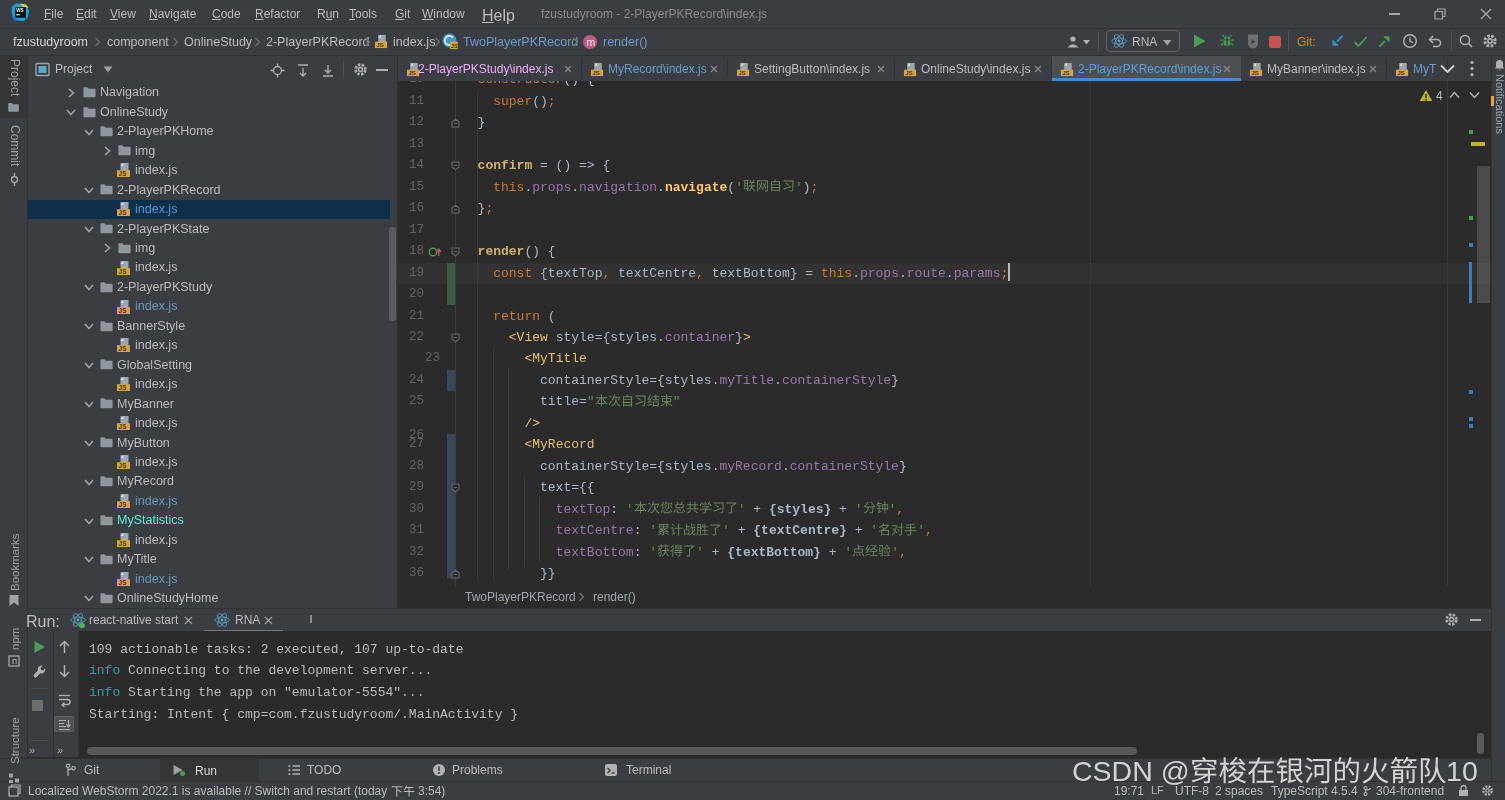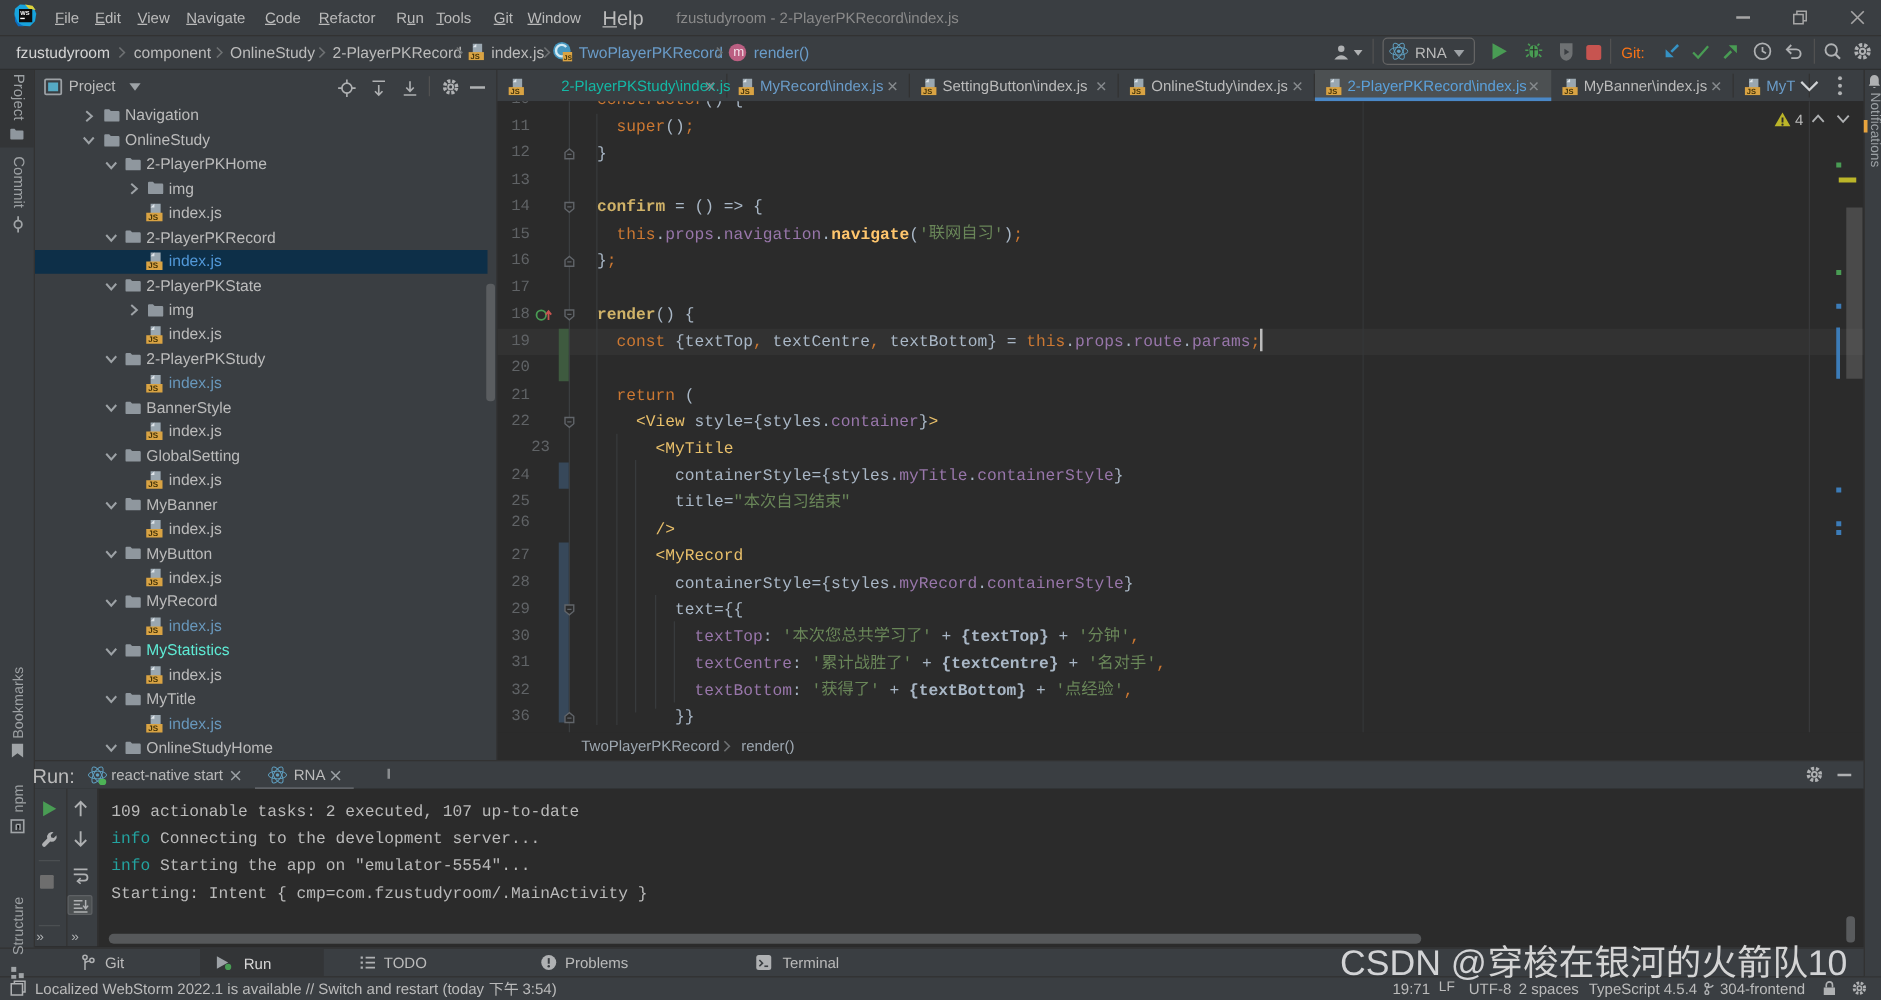--- a/index.html
+++ b/index.html
@@ -380,21 +380,21 @@
 <svg class="abs" style="left:99px;top:590.8px" width="15" height="15">
       <use href="#folder"></use>
     </svg>
 <div class="abs" style="left:117px;top:591.1px;font-size:12.5px;color:#bbbbbb">OnlineStudyHome</div>
 <div class="abs" style="left:389px;top:227px;width:7px;height:94px;background:rgba(166,166,166,0.3);border-radius:3px"></div>
 <div class="abs" style="left:398px;top:56px;width:1093px;height:25px;background:#3a3e42"></div>
 <div class="abs" style="left:581px;top:59px;width:1px;height:19px;background:#323232"></div>
 <svg class="abs" style="left:406px;top:61.5px" width="15" height="15">
       <use href="#jsf"></use>
     </svg>
-<div class="abs" style="left:449px;top:61.5px;font-size:12px;color:#14b8a6;white-space:nowrap;overflow:hidden;max-width:148px">2-PlayerPKStudy\index.js</div>
+<div class="abs" style="left:418px;top:61.5px;font-size:12px;color:#f0abfc;white-space:nowrap;overflow:hidden;max-width:148px">2-PlayerPKStudy\index.js</div>
 <svg class="abs" style="left:564px;top:65px" width="8" height="8">
       <path d="M1 1 L7 7 M7 1 L1 7" stroke="#868a8d" stroke-width="1.2"></path>
     </svg>
 <div class="abs" style="left:727px;top:59px;width:1px;height:19px;background:#323232"></div>
 <svg class="abs" style="left:590px;top:61.5px" width="15" height="15">
       <use href="#jsf"></use>
     </svg>
 <div class="abs" style="left:608px;top:61.5px;font-size:12px;color:#6a9cc9;white-space:nowrap;overflow:hidden;max-width:110px">MyRecord\index.js</div>
 <svg class="abs" style="left:710px;top:65px" width="8" height="8">
       <path d="M1 1 L7 7 M7 1 L1 7" stroke="#868a8d" stroke-width="1.2"></path>
@@ -493,37 +493,37 @@
 <div class="cl" style="left:64px;top:310.4px"><span class="d">          title=</span><span class="s">"</span><svg width="78.0" height="13" viewBox="0 0 78.0 13" style="vertical-align:-1.6px;fill:#6a8759">
           <path transform="translate(0.00,11.44) scale(0.013000,-0.013000)" d="M460 839V629H65V553H367C294 383 170 221 37 140C55 125 80 98 92 79C237 178 366 357 444 553H460V183H226V107H460V-80H539V107H772V183H539V553H553C629 357 758 177 906 81C920 102 946 131 965 146C826 226 700 384 628 553H937V629H539V839Z"></path>
           <path transform="translate(13.00,11.44) scale(0.013000,-0.013000)" d="M57 717C125 679 210 619 250 578L298 639C256 680 170 735 102 771ZM42 73 111 21C173 111 249 227 308 329L250 379C185 270 100 146 42 73ZM454 840C422 680 366 524 289 426C309 417 346 396 361 384C401 441 437 514 468 596H837C818 527 787 451 763 403C781 395 811 380 827 371C862 440 906 546 932 644L877 674L862 670H493C509 720 523 772 534 825ZM569 547V485C569 342 547 124 240 -26C259 -39 285 -66 297 -84C494 15 581 143 620 265C676 105 766 -12 911 -73C921 -53 944 -22 961 -7C787 56 692 210 647 411C648 437 649 461 649 484V547Z"></path>
           <path transform="translate(26.00,11.44) scale(0.013000,-0.013000)" d="M239 411H774V264H239ZM239 482V631H774V482ZM239 194H774V46H239ZM455 842C447 802 431 747 416 703H163V-81H239V-25H774V-76H853V703H492C509 741 526 787 542 830Z"></path>
           <path transform="translate(39.00,11.44) scale(0.013000,-0.013000)" d="M231 563C321 501 439 410 496 354L549 411C489 466 370 553 282 612ZM103 134 130 59C284 112 511 190 717 263L703 333C485 258 247 178 103 134ZM119 767V696H812C806 232 797 50 765 15C755 2 744 -2 725 -1C698 -1 636 -1 566 4C580 -16 589 -47 590 -68C648 -72 713 -73 752 -69C789 -66 813 -55 836 -22C874 29 882 198 888 724C888 735 888 767 888 767Z"></path>
           <path transform="translate(52.00,11.44) scale(0.013000,-0.013000)" d="M35 53 48 -24C147 -2 280 26 406 55L400 124C266 97 128 68 35 53ZM56 427C71 434 96 439 223 454C178 391 136 341 117 322C84 286 61 262 38 257C47 237 59 200 63 184C87 197 123 205 402 256C400 272 397 302 398 322L175 286C256 373 335 479 403 587L334 629C315 593 293 557 270 522L137 511C196 594 254 700 299 802L222 834C182 717 110 593 87 561C66 529 48 506 30 502C39 481 52 443 56 427ZM639 841V706H408V634H639V478H433V406H926V478H716V634H943V706H716V841ZM459 304V-79H532V-36H826V-75H901V304ZM532 32V236H826V32Z"></path>
           <path transform="translate(65.00,11.44) scale(0.013000,-0.013000)" d="M145 554V266H420C327 160 178 64 40 16C57 1 80 -28 92 -46C222 5 361 100 460 209V-80H537V214C636 102 778 5 912 -48C924 -28 948 2 966 17C825 64 673 160 580 266H859V554H537V663H927V734H537V839H460V734H76V663H460V554ZM217 487H460V333H217ZM537 487H782V333H537Z"></path>
         </svg><span class="s">"</span></div>
 <div class="ln" style="left:0px;top:313.4px">25</div>
 <div class="cl" style="left:64px;top:331.8px"><span class="d">        </span><span class="t">/&gt;</span></div>
-<div class="ln" style="left:0px;top:330px">26</div>
+<div class="ln" style="left:0px;top:347px">26</div>
 <div class="cl" style="left:64px;top:353.3px"><span class="d">        </span><span class="t">&lt;MyRecord</span></div>
 <div class="ln" style="left:0px;top:356.3px">27</div>
 <div class="cl" style="left:64px;top:374.8px"><span class="d">          containerStyle={styles.</span><span class="f">myRecord</span><span class="d">.</span><span class="f">containerStyle</span><span class="d">}</span></div>
 <div class="ln" style="left:0px;top:377.8px">28</div>
 <div class="cl" style="left:64px;top:396.3px"><span class="d">          text={{</span></div>
 <div class="ln" style="left:0px;top:399.3px">29</div>
 <div class="cl" style="left:64px;top:417.7px"><span class="d">            </span><span class="f">textTop</span><span class="d">: </span><span class="s">'</span><svg width="104.0" height="13" viewBox="0 0 104.0 13" style="vertical-align:-1.6px;fill:#6a8759">
           <path transform="translate(0.00,11.44) scale(0.013000,-0.013000)" d="M460 839V629H65V553H367C294 383 170 221 37 140C55 125 80 98 92 79C237 178 366 357 444 553H460V183H226V107H460V-80H539V107H772V183H539V553H553C629 357 758 177 906 81C920 102 946 131 965 146C826 226 700 384 628 553H937V629H539V839Z"></path>
           <path transform="translate(13.00,11.44) scale(0.013000,-0.013000)" d="M57 717C125 679 210 619 250 578L298 639C256 680 170 735 102 771ZM42 73 111 21C173 111 249 227 308 329L250 379C185 270 100 146 42 73ZM454 840C422 680 366 524 289 426C309 417 346 396 361 384C401 441 437 514 468 596H837C818 527 787 451 763 403C781 395 811 380 827 371C862 440 906 546 932 644L877 674L862 670H493C509 720 523 772 534 825ZM569 547V485C569 342 547 124 240 -26C259 -39 285 -66 297 -84C494 15 581 143 620 265C676 105 766 -12 911 -73C921 -53 944 -22 961 -7C787 56 692 210 647 411C648 437 649 461 649 484V547Z"></path>
           <path transform="translate(26.00,11.44) scale(0.013000,-0.013000)" d="M467 564C440 493 393 424 340 377C357 367 385 346 397 334C450 385 503 465 536 545ZM617 646V352C617 342 613 339 601 338C588 337 547 337 499 338C509 320 520 292 524 273C586 273 628 273 654 284C682 295 689 314 689 351V646ZM744 537C793 475 845 389 867 333L932 367C908 422 856 504 804 566ZM262 215V41C262 -40 293 -61 413 -61C438 -61 627 -61 653 -61C752 -61 776 -31 786 97C766 101 734 112 717 125C712 22 703 8 648 8C606 8 447 8 416 8C349 8 337 13 337 43V215ZM414 260C469 207 530 131 556 82L618 120C591 169 527 242 472 292ZM768 202C814 130 859 34 874 -27L945 1C929 63 881 156 835 228ZM150 210C127 144 88 52 48 -6L118 -40C155 22 191 116 216 182ZM468 839C435 744 376 652 308 593C324 582 352 558 364 546C401 582 438 629 470 681H847C832 644 814 608 799 582L863 569C888 610 919 677 945 735L893 748L881 746H505C518 771 529 796 538 822ZM275 843C218 731 128 621 35 550C50 536 75 506 84 492C116 519 149 552 181 587V268H254V678C287 723 317 772 342 820Z"></path>
           <path transform="translate(39.00,11.44) scale(0.013000,-0.013000)" d="M759 214C816 145 875 52 897 -10L958 28C936 91 875 180 816 247ZM412 269C478 224 554 153 591 104L647 152C609 199 532 267 465 311ZM281 241V34C281 -47 312 -69 431 -69C455 -69 630 -69 656 -69C748 -69 773 -41 784 74C762 78 730 90 713 101C707 13 700 -1 650 -1C611 -1 464 -1 435 -1C371 -1 360 5 360 35V241ZM137 225C119 148 84 60 43 9L112 -24C157 36 190 130 208 212ZM265 567H737V391H265ZM186 638V319H820V638H657C692 689 729 751 761 808L684 839C658 779 614 696 575 638H370L429 668C411 715 365 784 321 836L257 806C299 755 341 685 358 638Z"></path>
           <path transform="translate(52.00,11.44) scale(0.013000,-0.013000)" d="M587 150C682 80 804 -20 864 -80L935 -34C870 27 745 122 653 189ZM329 187C273 112 160 25 62 -28C79 -41 106 -65 121 -81C222 -23 335 70 407 157ZM89 628V556H280V318H48V245H956V318H720V556H920V628H720V831H643V628H357V831H280V628ZM357 318V556H643V318Z"></path>
           <path transform="translate(65.00,11.44) scale(0.013000,-0.013000)" d="M460 347V275H60V204H460V14C460 -1 455 -5 435 -7C414 -8 347 -8 269 -6C282 -26 296 -57 302 -78C393 -78 450 -77 487 -65C524 -55 536 -33 536 13V204H945V275H536V315C627 354 719 411 784 469L735 506L719 502H228V436H635C583 402 519 368 460 347ZM424 824C454 778 486 716 500 674H280L318 693C301 732 259 788 221 830L159 802C191 764 227 712 246 674H80V475H152V606H853V475H928V674H763C796 714 831 763 861 808L785 834C762 785 720 721 683 674H520L572 694C559 737 524 801 490 849Z"></path>
           <path transform="translate(78.00,11.44) scale(0.013000,-0.013000)" d="M231 563C321 501 439 410 496 354L549 411C489 466 370 553 282 612ZM103 134 130 59C284 112 511 190 717 263L703 333C485 258 247 178 103 134ZM119 767V696H812C806 232 797 50 765 15C755 2 744 -2 725 -1C698 -1 636 -1 566 4C580 -16 589 -47 590 -68C648 -72 713 -73 752 -69C789 -66 813 -55 836 -22C874 29 882 198 888 724C888 735 888 767 888 767Z"></path>
           <path transform="translate(91.00,11.44) scale(0.013000,-0.013000)" d="M97 762V688H745C670 617 560 539 464 491V18C464 1 458 -5 436 -5C413 -7 336 -7 253 -4C265 -26 279 -58 283 -80C385 -80 451 -79 490 -68C530 -56 543 -33 543 17V453C668 521 804 626 893 723L834 766L817 762Z"></path>
-        </svg><span class="s">'</span><span class="d"> + </span><span class="db">{textTop}</span><span class="d"> + </span><span class="s">'</span><svg width="26.0" height="13" viewBox="0 0 26.0 13" style="vertical-align:-1.6px;fill:#6a8759">
+        </svg><span class="s">'</span><span class="d"> + </span><span class="db">{styles}</span><span class="d"> + </span><span class="s">'</span><svg width="26.0" height="13" viewBox="0 0 26.0 13" style="vertical-align:-1.6px;fill:#6a8759">
           <path transform="translate(0.00,11.44) scale(0.013000,-0.013000)" d="M673 822 604 794C675 646 795 483 900 393C915 413 942 441 961 456C857 534 735 687 673 822ZM324 820C266 667 164 528 44 442C62 428 95 399 108 384C135 406 161 430 187 457V388H380C357 218 302 59 65 -19C82 -35 102 -64 111 -83C366 9 432 190 459 388H731C720 138 705 40 680 14C670 4 658 2 637 2C614 2 552 2 487 8C501 -13 510 -45 512 -67C575 -71 636 -72 670 -69C704 -66 727 -59 748 -34C783 5 796 119 811 426C812 436 812 462 812 462H192C277 553 352 670 404 798Z"></path>
           <path transform="translate(13.00,11.44) scale(0.013000,-0.013000)" d="M653 556V318H516V556ZM727 556H865V318H727ZM653 838V629H448V184H516V245H653V-81H727V245H865V190H937V629H727V838ZM180 837C150 744 96 654 36 595C48 579 68 541 75 525C110 561 143 606 173 656H415V725H210C224 755 237 787 248 818ZM60 344V275H205V73C205 26 171 -4 152 -17C165 -30 184 -57 192 -73C208 -57 237 -40 427 59C421 75 415 104 413 124L277 56V275H418V344H277V479H394V547H112V479H205V344Z"></path>
         </svg><span class="s">'</span><span class="o">,</span></div>
 <div class="ln" style="left:0px;top:420.7px">30</div>
 <div class="cl" style="left:64px;top:439.2px"><span class="d">            </span><span class="f">textCentre</span><span class="d">: </span><span class="s">'</span><svg width="65.0" height="13" viewBox="0 0 65.0 13" style="vertical-align:-1.6px;fill:#6a8759">
           <path transform="translate(0.00,11.44) scale(0.013000,-0.013000)" d="M623 86C709 44 817 -20 870 -63L928 -18C871 26 761 87 677 126ZM282 126C224 75 132 24 50 -9C67 -21 95 -46 108 -60C187 -22 285 39 350 98ZM211 607H462V523H211ZM535 607H795V523H535ZM211 746H462V664H211ZM535 746H795V664H535ZM172 295C191 303 219 307 407 319C329 283 263 257 231 246C174 226 132 213 100 211C107 191 117 158 119 143C148 154 186 157 464 171V3C464 -9 461 -12 448 -12C433 -13 387 -13 335 -12C346 -31 358 -59 362 -80C429 -80 475 -80 505 -69C535 -58 543 -39 543 1V175L801 188C822 166 840 145 854 127L909 171C870 222 789 299 718 351L664 314C690 294 717 270 744 245L332 226C458 273 585 332 712 405L654 450C616 426 575 403 535 382L312 371C361 397 411 428 459 463H869V806H139V463H351C296 425 241 394 219 385C193 372 170 364 152 362C159 343 169 310 172 295Z"></path>
           <path transform="translate(13.00,11.44) scale(0.013000,-0.013000)" d="M137 775C193 728 263 660 295 617L346 673C312 714 241 778 186 823ZM46 526V452H205V93C205 50 174 20 155 8C169 -7 189 -41 196 -61C212 -40 240 -18 429 116C421 130 409 162 404 182L281 98V526ZM626 837V508H372V431H626V-80H705V431H959V508H705V837Z"></path>
           <path transform="translate(26.00,11.44) scale(0.013000,-0.013000)" d="M765 771C804 725 848 662 867 621L922 655C902 695 856 756 817 800ZM82 388V-61H150V-5H424V-57H494V388H307V578H515V646H307V834H235V388ZM150 64V320H424V64ZM634 834C638 730 643 631 650 539L508 518L519 453L656 473C668 352 684 245 706 158C646 89 577 32 502 -5C522 -18 544 -41 557 -59C619 -25 677 23 729 80C764 -19 812 -77 875 -80C915 -81 952 -37 972 118C959 125 930 143 917 157C909 59 896 5 874 5C839 8 808 59 783 144C850 232 904 334 939 437L882 469C855 386 813 303 761 229C746 301 734 387 724 483L957 517L946 582L718 549C711 638 706 734 704 834Z"></path>
           <path transform="translate(39.00,11.44) scale(0.013000,-0.013000)" d="M98 803V444C98 296 93 95 28 -46C46 -52 77 -69 90 -80C132 15 152 140 160 259H304V16C304 3 299 -1 287 -2C275 -2 236 -3 192 -1C202 -21 211 -54 214 -73C278 -73 316 -71 340 -59C365 -46 373 -23 373 15V803ZM166 735H304V569H166ZM166 500H304V329H164C165 370 166 409 166 444ZM407 20V-51H961V20H721V257H922V327H721V547H938V619H721V831H648V619H531C545 669 556 722 565 776L494 788C472 652 436 516 379 428C396 420 429 401 442 390C468 434 490 487 510 547H648V327H448V257H648V20Z"></path>
           <path transform="translate(52.00,11.44) scale(0.013000,-0.013000)" d="M97 762V688H745C670 617 560 539 464 491V18C464 1 458 -5 436 -5C413 -7 336 -7 253 -4C265 -26 279 -58 283 -80C385 -80 451 -79 490 -68C530 -56 543 -33 543 17V453C668 521 804 626 893 723L834 766L817 762Z"></path>

